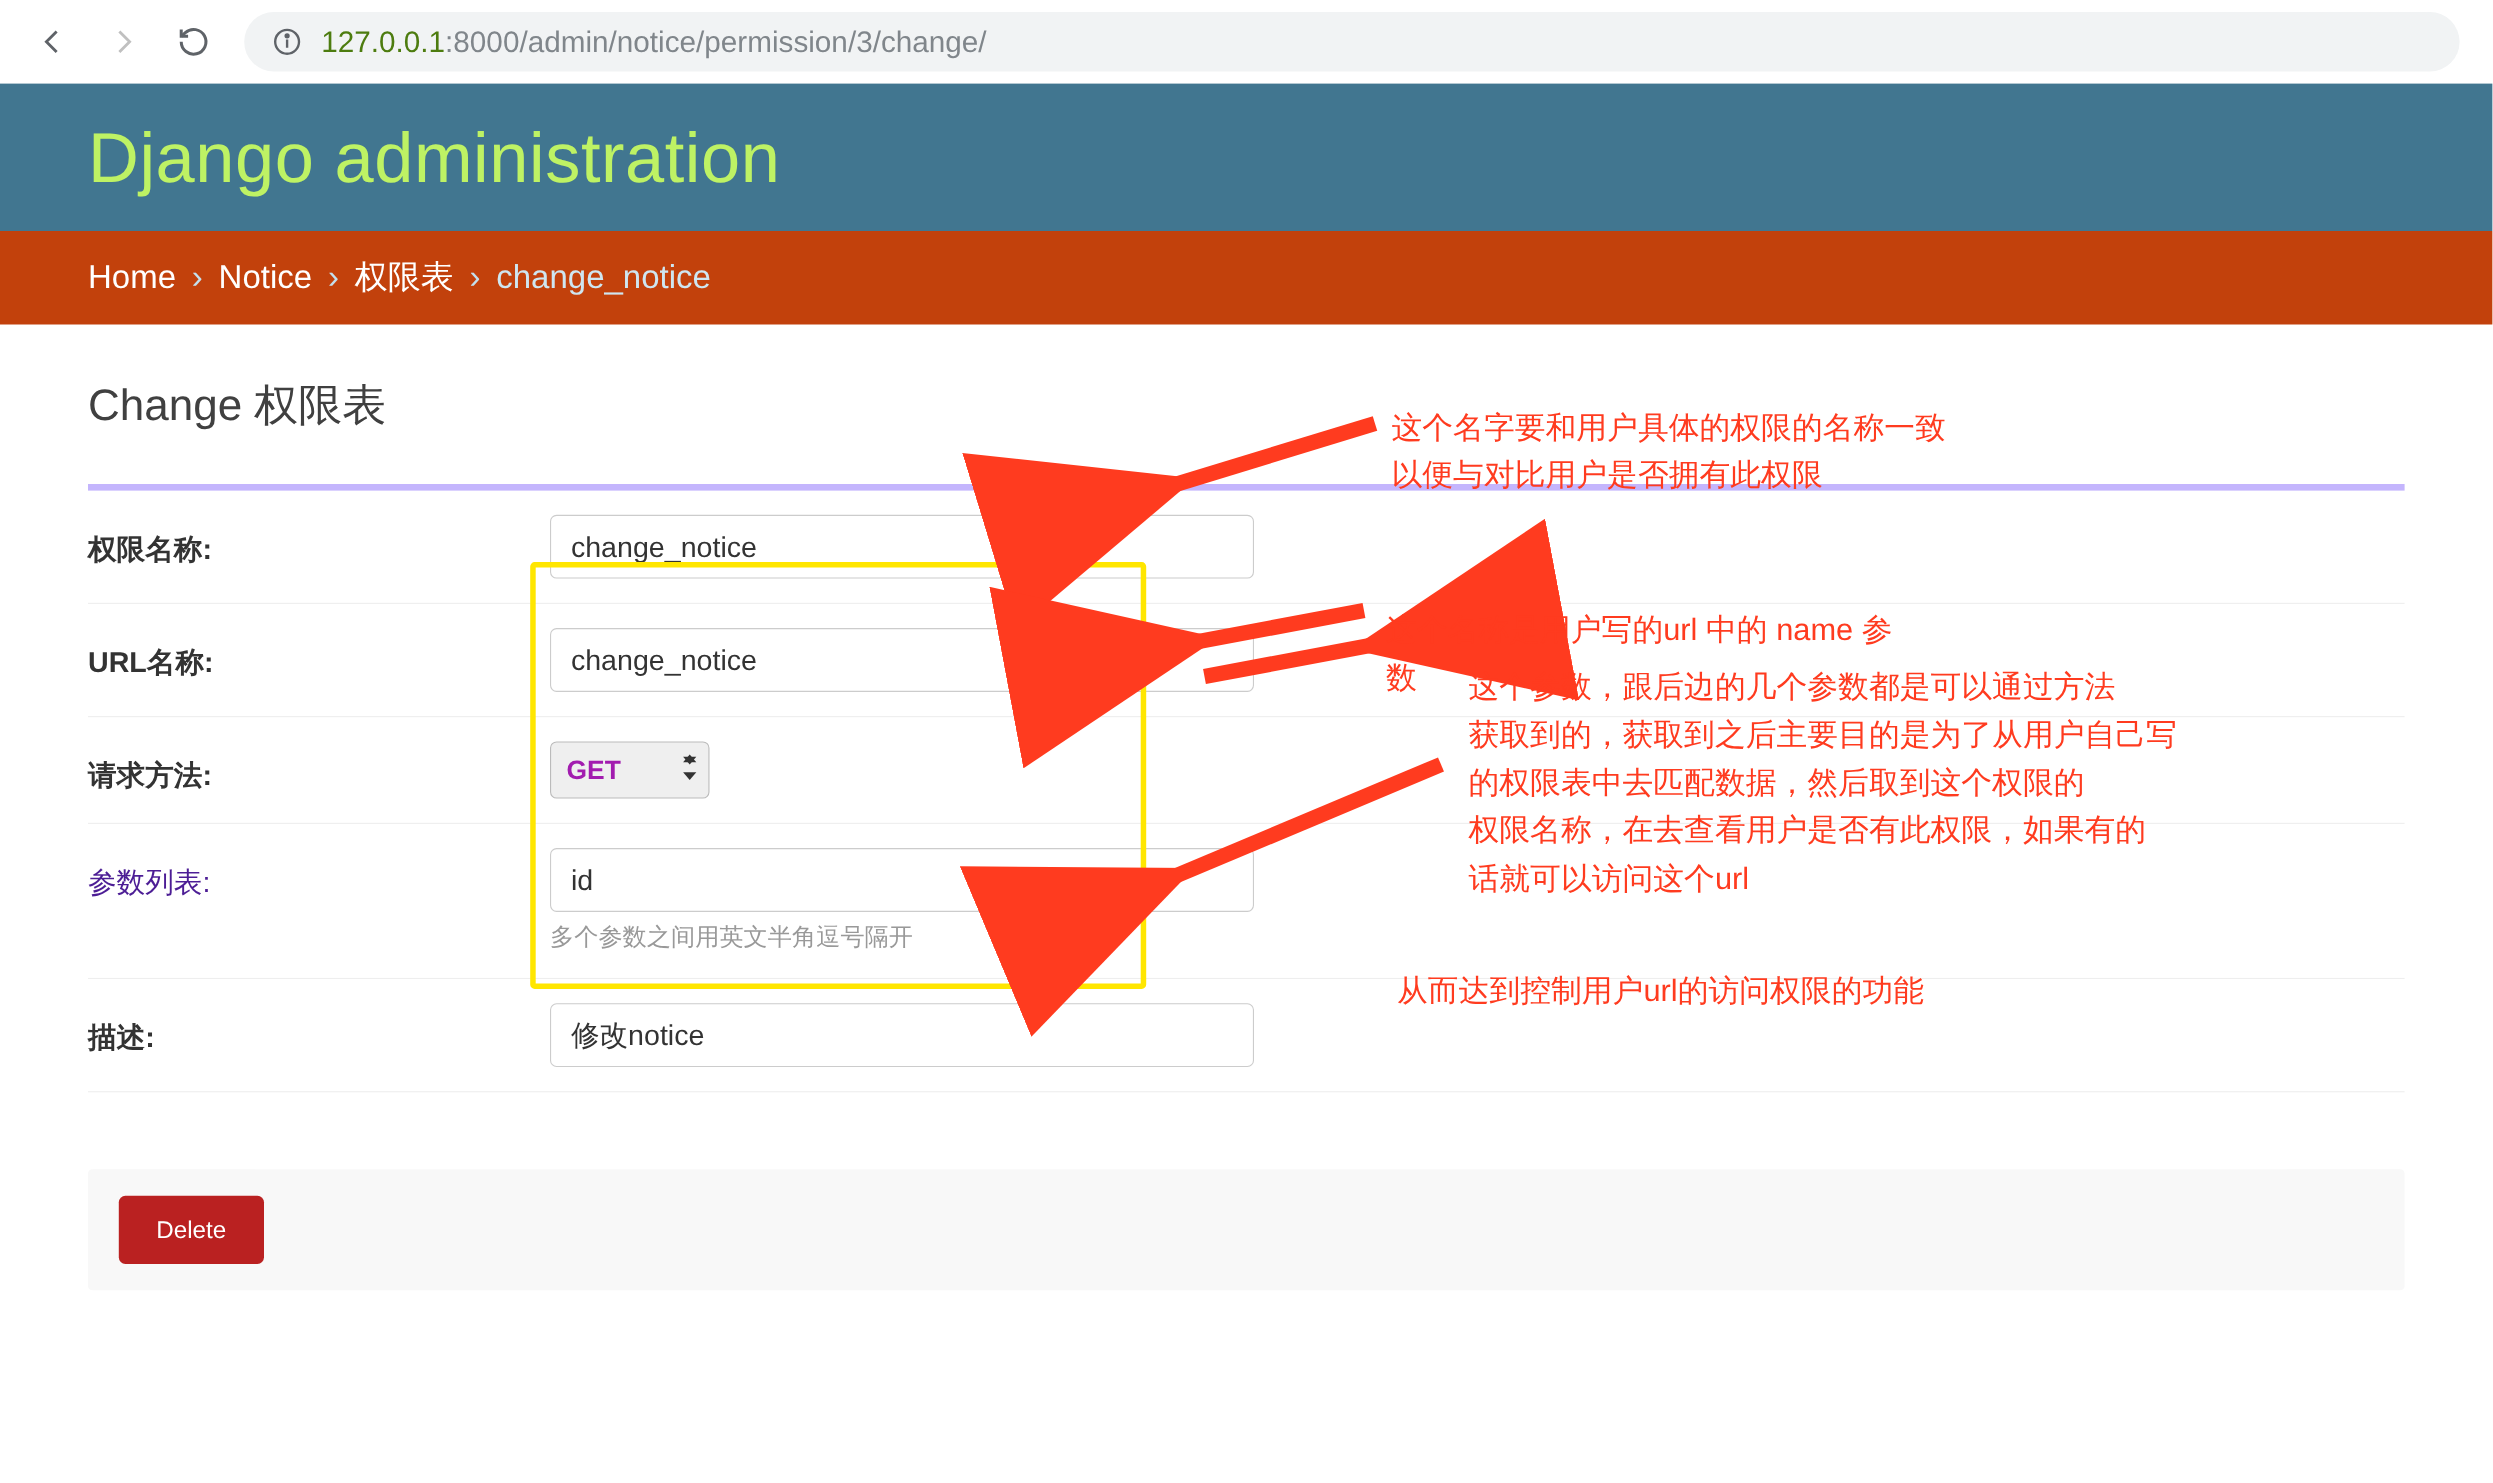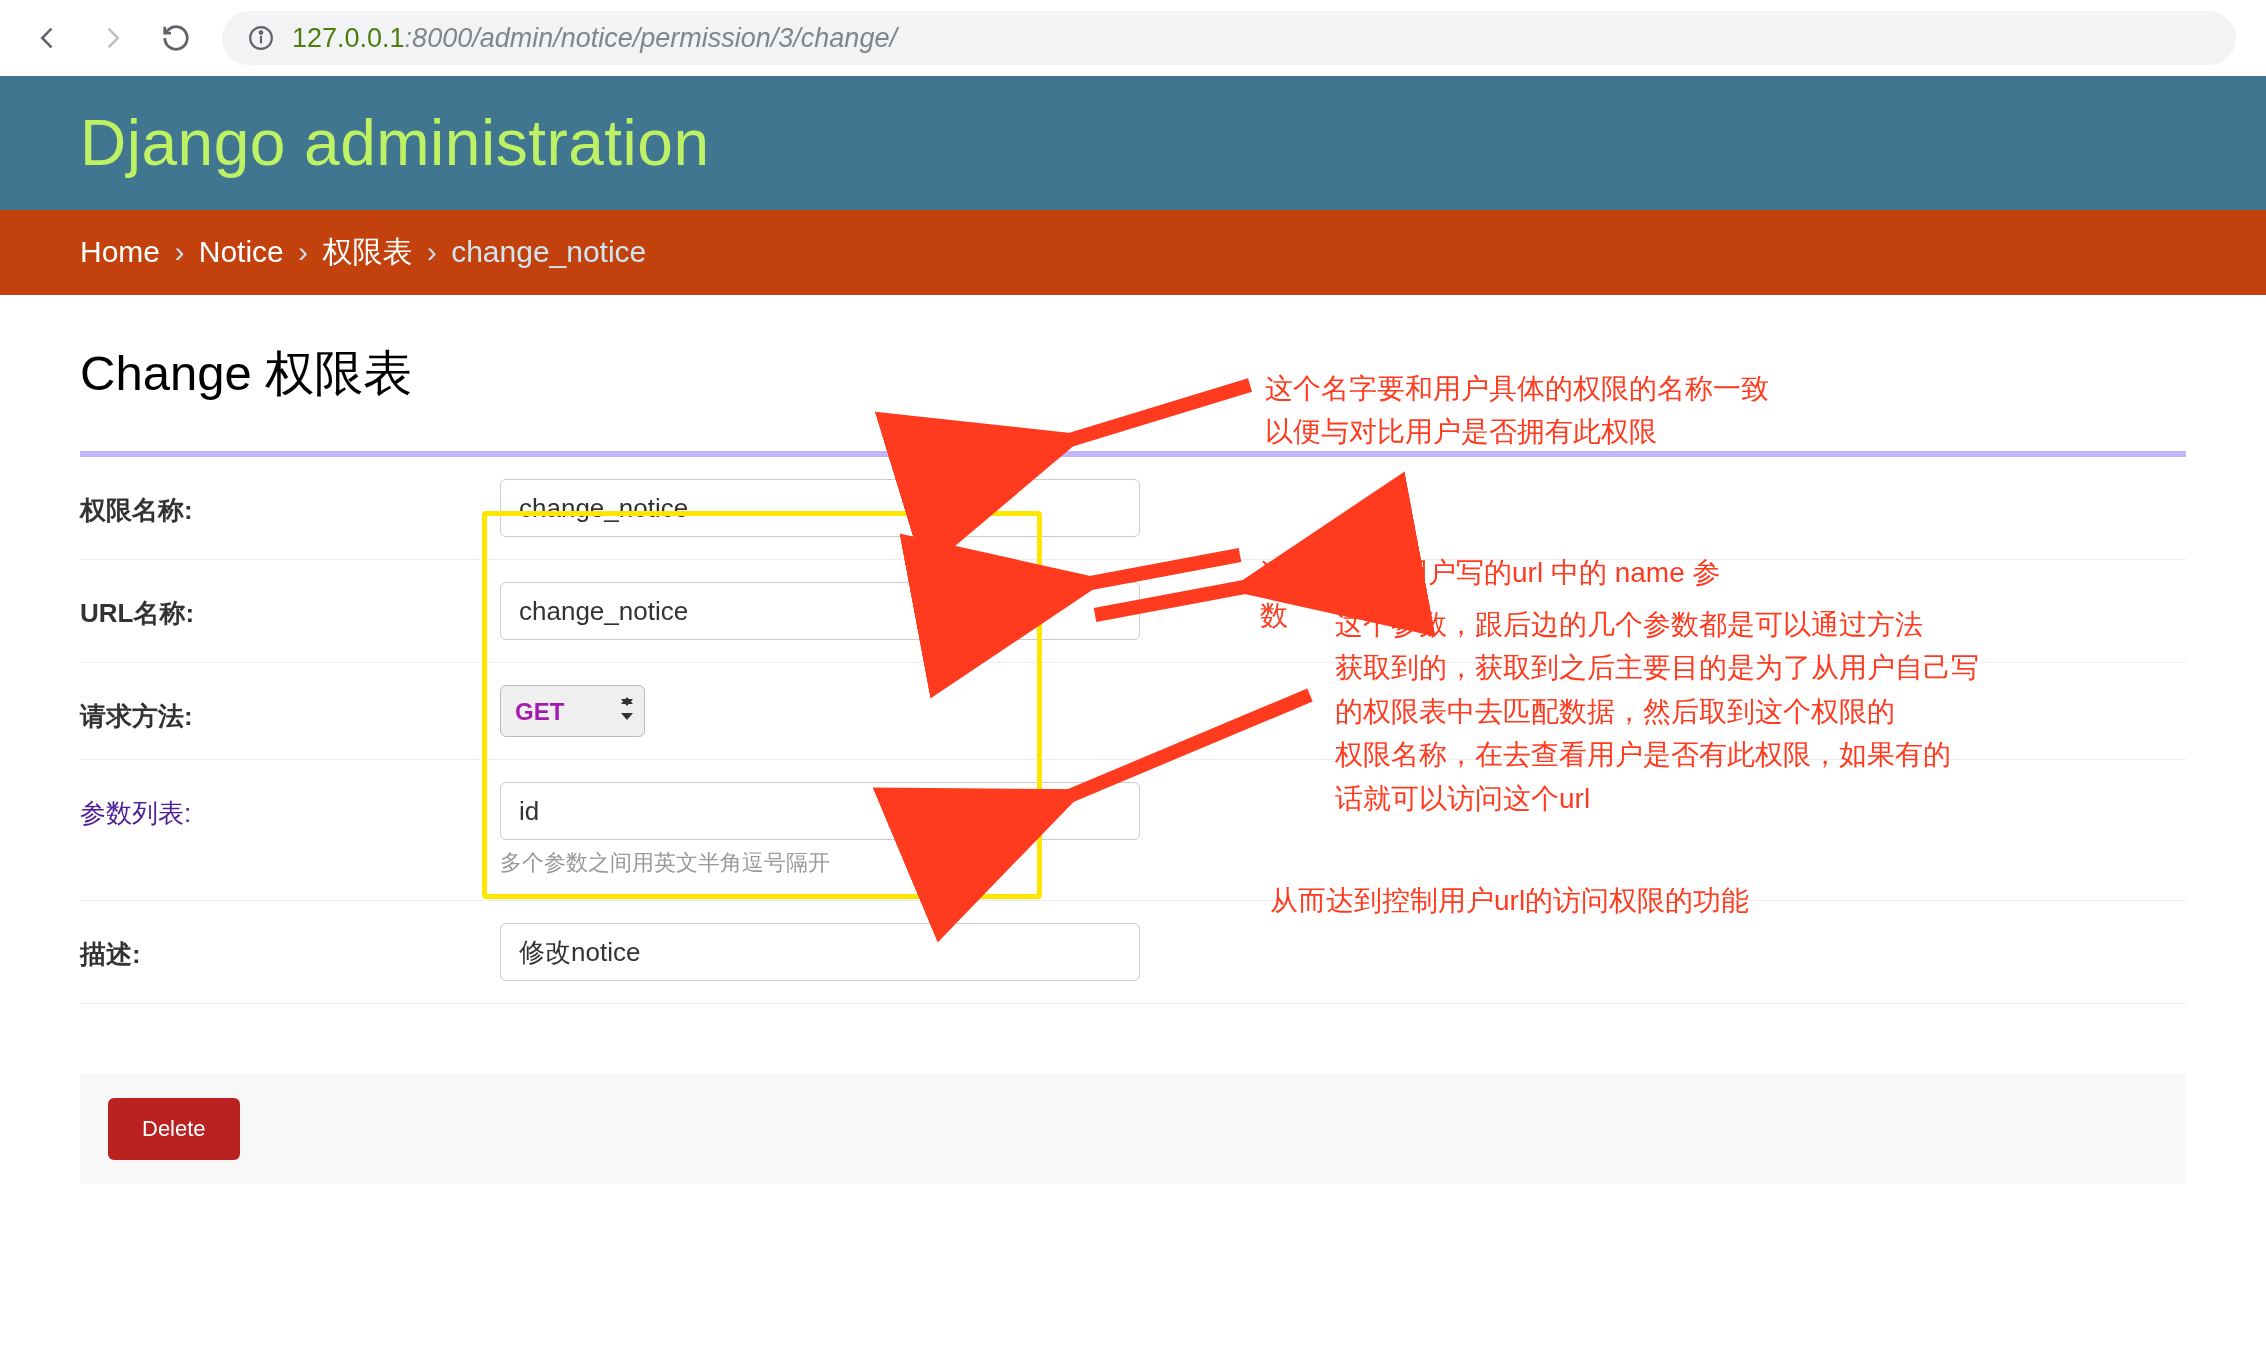--- a/index.html
+++ b/index.html
@@ -4,35 +4,35 @@
 <style>
   * { box-sizing: border-box; margin: 0; padding: 0; }
   html, body { width: 2266px; height: 1348px; font-family: "Helvetica Neue", Arial, "PingFang SC", "Hiragino Sans GB", "Microsoft YaHei", sans-serif; background: #fff; }
   
   .chrome { width: 100%; height: 76px; background: #ffffff; display: flex; align-items: center; padding: 0 30px; gap: 28px; }
   .chrome .nav-btn { width: 36px; height: 36px; display: flex; align-items: center; justify-content: center; color: #5f6368; }
   .chrome .nav-btn.disabled { color: #b8b8b8; }
   .chrome .url-bar { flex: 1; height: 54px; background: #f1f3f4; border-radius: 28px; display: flex; align-items: center; padding: 0 26px; gap: 18px; font-size: 27px; color: #202124; }
   .chrome .url-bar .info { color: #5f6368; display: flex; align-items:center; }
   .chrome .url-bar .host { color: #4d7c0f; }
-  .chrome .url-bar .path { color: #80868b; font-style: italic; }
+  .chrome .url-bar .path { color: #80868b; }
 
   
   .branding { width: 100%; background: #417690; padding: 30px 80px; }
   .branding h1 { font-weight: 400; font-size: 64px; color: #bef264; letter-spacing: 0.5px; }
 
   
   .breadcrumbs { width: 100%; background: #c2410c; padding: 22px 80px; font-size: 30px; color: #c4e0ee; }
   .breadcrumbs a { color: #fff; text-decoration: none; }
   .breadcrumbs span.sep { color: #c4e0ee; padding: 0 6px; }
   .breadcrumbs .current { color: #cfe6f1; }
 
   
   .content { padding: 46px 80px 40px 80px; position: relative; }
-  .content h2 { font-weight: 300; font-size: 49px; color: #000000; margin-bottom: 44px; }
+  .content h2 { font-weight: 300; font-size: 40px; color: #404040; margin-bottom: 44px; }
 
   .form { border-top: 6px solid #c4b5fd; }
   .form-row { display: flex; align-items: flex-start; padding: 22px 0; border-bottom: 1px solid #eee; position: relative; }
   .form-row label { width: 420px; font-size: 26px; font-weight: 700; color: #333; padding-top: 14px; }
   .form-row label.optional { font-weight: 400; color: #4c1d95; }
   .form-row .field { }
   .form-row input[type=text] { width: 640px; height: 58px; border: 1px solid #ccc; border-radius: 6px; padding: 0 18px; font-size: 26px; color: #333; background:#fff; }
   .form-row select { height: 52px; border: 1px solid #bbb; border-radius: 6px; padding: 0 34px 0 14px; font-size: 24px; font-weight:700; color: #a21caf; background:#efefef; appearance:none; -webkit-appearance:none; position:relative; }
   .select-wrap { position:relative; display:inline-block; }
   .select-wrap::after { content:""; position:absolute; right:12px; top:14px; width:0;height:0;border-left:6px solid transparent;border-right:6px solid transparent;border-top:7px solid #333; }

